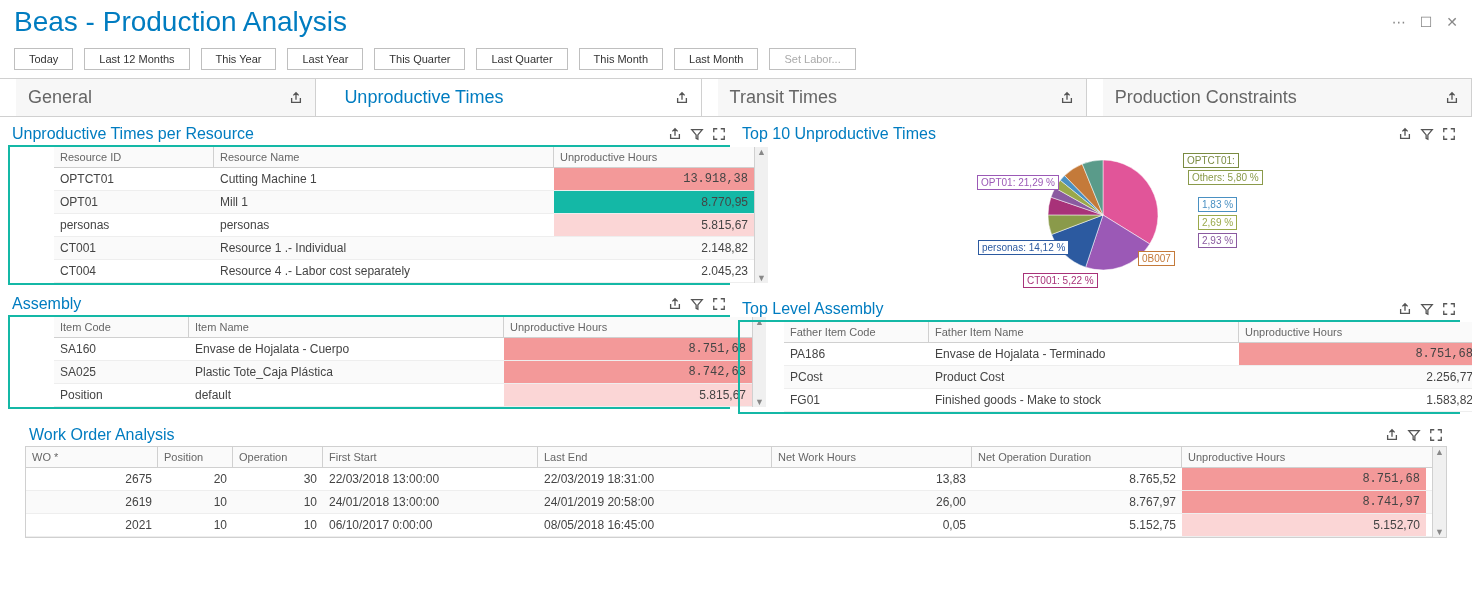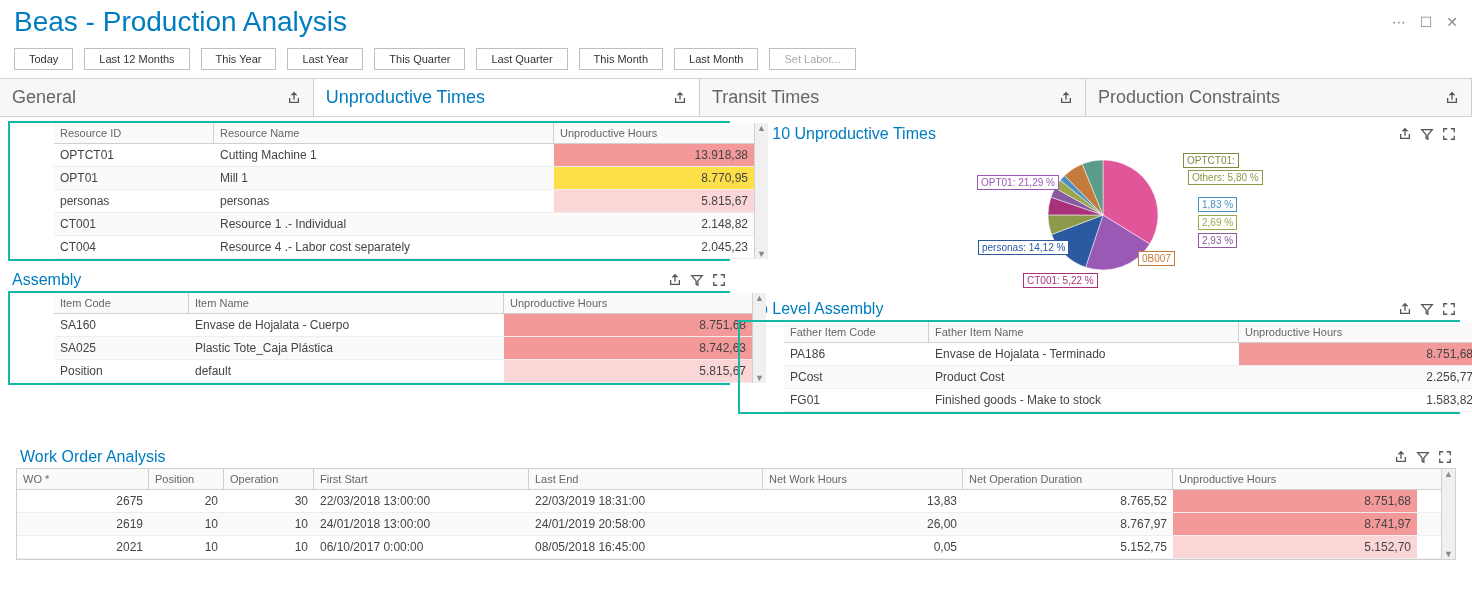--- a/index.html
+++ b/index.html
@@ -8,21 +8,21 @@
   .title-bar { display: flex; justify-content: space-between; align-items: center; padding: 6px 14px; }
   .title-text { color: #007cc0; font-size: 28px; font-weight: 400; }
   .window-controls { display: flex; gap: 14px; color: #888; }
   .window-controls span { cursor: pointer; font-size: 14px; }
 
   .toolbar { display: flex; gap: 11px; padding: 4px 14px 8px; }
   .toolbar button { background: #fff; border: 1px solid #bfbfbf; padding: 4px 14px; font-size: 11px; cursor: pointer; color: #333; }
   .toolbar button.placeholder { color: #aaa; }
 
   .tabs { display: flex; border-top: 1px solid #d0d0d0; border-bottom: 1px solid #d0d0d0; }
-  .tab { flex: 1; padding: 8px 12px; font-size: 18px; color: #666; background: #f7f7f7; border-right: 1px solid #d0d0d0; display: flex; justify-content: space-between; align-items: center; cursor: pointer; }
+  .tab { flex: 1; padding: 8px 12px; font-size: 18px; color: #666; background: #f7f7f7; border-right: 1px solid #d0d0d0; display: flex; justify-content: space-between; align-items: center; cursor: pointer; margin-left: 16px; }
   .tab.first { flex: 0.8; }
   .tab.active { color: #007cc0; background: #fff; }
   .export-icon { width: 14px; height: 14px; display: inline-block; }
 
   .content { display: flex; padding: 4px 8px; gap: 8px; }
   .col { display: flex; flex-direction: column; gap: 6px; }
   .col-left { width: 722px; }
   .col-right { width: 722px; }
 
   .panel-header { display: flex; justify-content: space-between; align-items: center; padding: 4px 4px 2px; }
@@ -56,29 +56,29 @@
 
   .grid-wo .c1 { width: 132px; }
   .grid-wo .c2 { width: 75px; }
   .grid-wo .c3 { width: 90px; }
   .grid-wo .c4 { width: 215px; }
   .grid-wo .c5 { width: 234px; }
   .grid-wo .c6 { width: 200px; }
   .grid-wo .c7 { width: 210px; }
   .grid-wo .c8 { width: 244px; }
 
-  .hm-1 { background: #f39999; }
-  .hm-2 { background: #fde047; }
+  .hm-1 { background: #f39999; font-family: Liberation Mono, monospace; }
+  .hm-2 { background: #14b8a6; }
   .hm-3 { background: #fbd6d6; }
 
   .pie-area { height: 145px; position: relative; }
   .pie-svg { position: absolute; left: 300px; top: 5px; }
   .pie-label { position: absolute; border: 1px solid; padding: 1px 3px; font-size: 10px; background: #fff; white-space: nowrap; }
 
-  .wo-section { padding: 4px 16px; margin-top: 22px; }
+  .wo-section { padding: 4px 25px; }
   .grid-wo-wrap { border: 1px solid #d0d0d0; }
 
   svg.icon { stroke: #555; stroke-width: 1.5; fill: none; }
 </style>
 </head>
 <body>
 
 <div class="title-bar">
   <div class="title-text">Beas - Production Analysis</div>
   <div class="window-controls">
@@ -124,20 +124,34 @@
     <svg class="icon export-icon" viewBox="0 0 16 16">
         <path d="M3 8v5h10V8 M8 2v8 M5 5l3-3 3 3"></path>
       </svg>
   </div>
 </div>
 
 <div class="content">
   <div class="col col-left">
 
     <div>
+      <div class="panel-header">
+        <div class="panel-title">Unproductive Times per Resource</div>
+        <div class="panel-actions">
+          <svg class="icon icon-btn" viewBox="0 0 16 16">
+              <path d="M3 8v5h10V8 M8 2v8 M5 5l3-3 3 3"></path>
+            </svg>
+          <svg class="icon icon-btn" viewBox="0 0 16 16">
+              <path d="M2 3h12l-5 6v5l-2-1v-4z"></path>
+            </svg>
+          <svg class="icon icon-btn" viewBox="0 0 16 16">
+              <path d="M2 6V2h4 M14 6V2h-4 M2 10v4h4 M14 10v4h-4"></path>
+            </svg>
+        </div>
+      </div>
       <div class="grid grid-upr">
         <div style="display:flex">
           <div style="flex:1">
             <div class="grid-head">
               <div class="cell c1">Resource ID</div>
               <div class="cell c2">Resource Name</div>
               <div class="cell c3">Unproductive Hours</div>
             </div>
             <div class="grid-body" id="upr-body">
                 <div class="grid-row">

